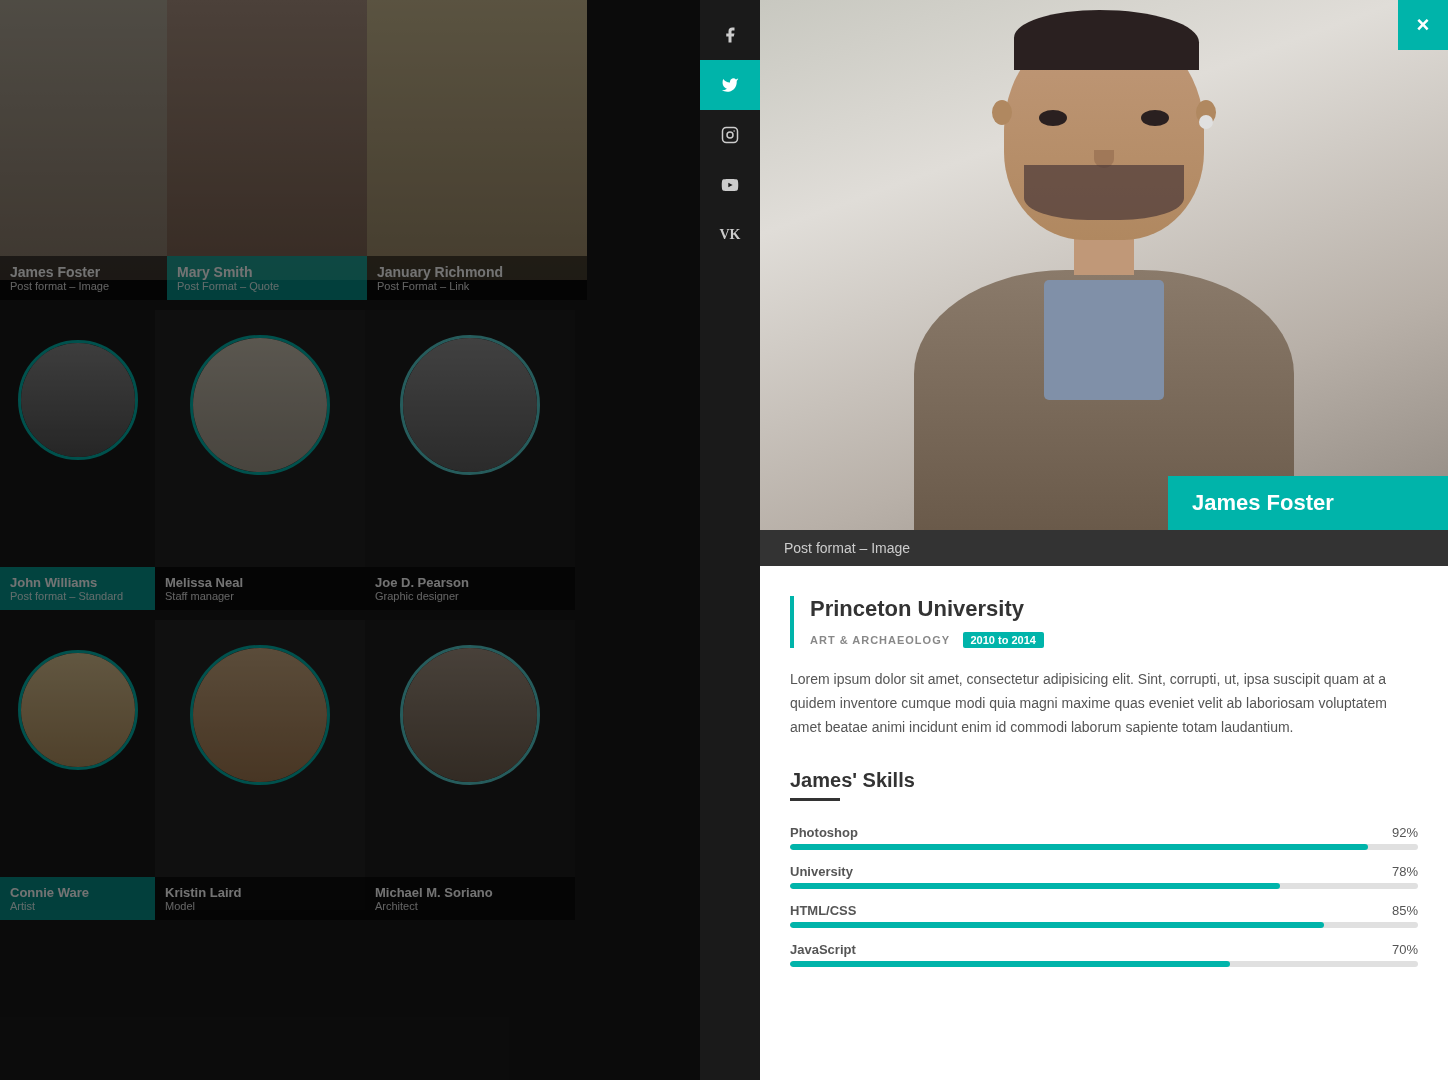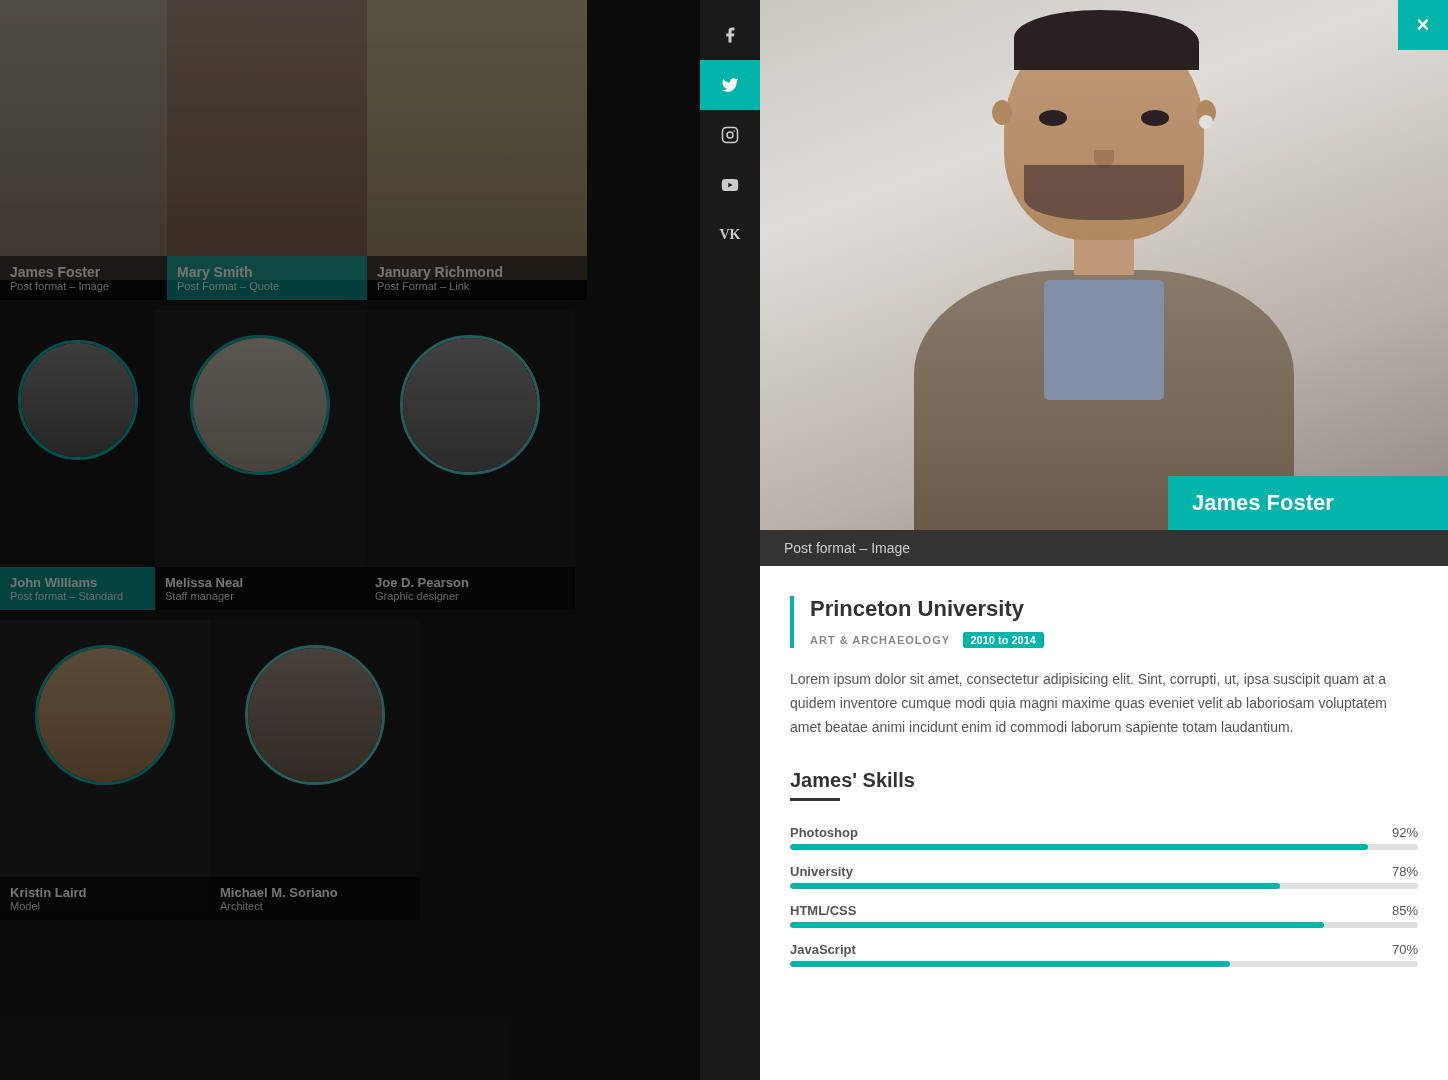--- a/index.html
+++ b/index.html
@@ -353,20 +353,31 @@
         <div style="position:absolute; bottom:0; left:0; right:0; background:rgba(0,0,0,0.6); padding:8px 10px;">
           <div class="name" style="color:#fff; font-size:13px; font-weight:bold;">Joe D. Pearson</div>
           <div class="role" style="color:rgba(255,255,255,0.85); font-size:11px;">Graphic designer</div>
         </div>
       </div>
     </div>
   </div>
 
   <div class="row1" style="margin-top:10px;">
 
+    <div class="card-circle" style="width:155px;">
+      <div style="background:#1a1a1a; height:290px; display:flex; flex-direction:column; align-items:center;">
+        <div style="width:120px; height:120px; border-radius:50%; border:3px solid #00b4aa; background:#b09060; margin-top:30px; overflow:hidden;">
+          <div class="portrait-connie" style="width:100%;height:100%;"></div>
+        </div>
+        <div style="position:absolute; bottom:0; left:0; right:0; background:rgba(0,180,170,0.75); padding:8px 10px;">
+          <div class="name" style="color:#fff; font-size:13px; font-weight:bold;">Connie Ware</div>
+          <div class="role" style="color:rgba(255,255,255,0.85); font-size:11px;">Artist</div>
+        </div>
+      </div>
+    </div>
 
     <div class="card-circle" style="width:210px;">
       <div style="background:#252525; height:290px; display:flex; flex-direction:column; align-items:center;">
         <div style="width:140px; height:140px; border-radius:50%; border:3px solid #00b4aa; background:#c8a880; margin-top:25px; overflow:hidden;">
           <div class="portrait-kristin" style="width:100%;height:100%;"></div>
         </div>
         <div style="position:absolute; bottom:0; left:0; right:0; background:rgba(0,0,0,0.6); padding:8px 10px;">
           <div class="name" style="color:#fff; font-size:13px; font-weight:bold;">Kristin Laird</div>
           <div class="role" style="color:rgba(255,255,255,0.85); font-size:11px;">Model</div>
         </div>

